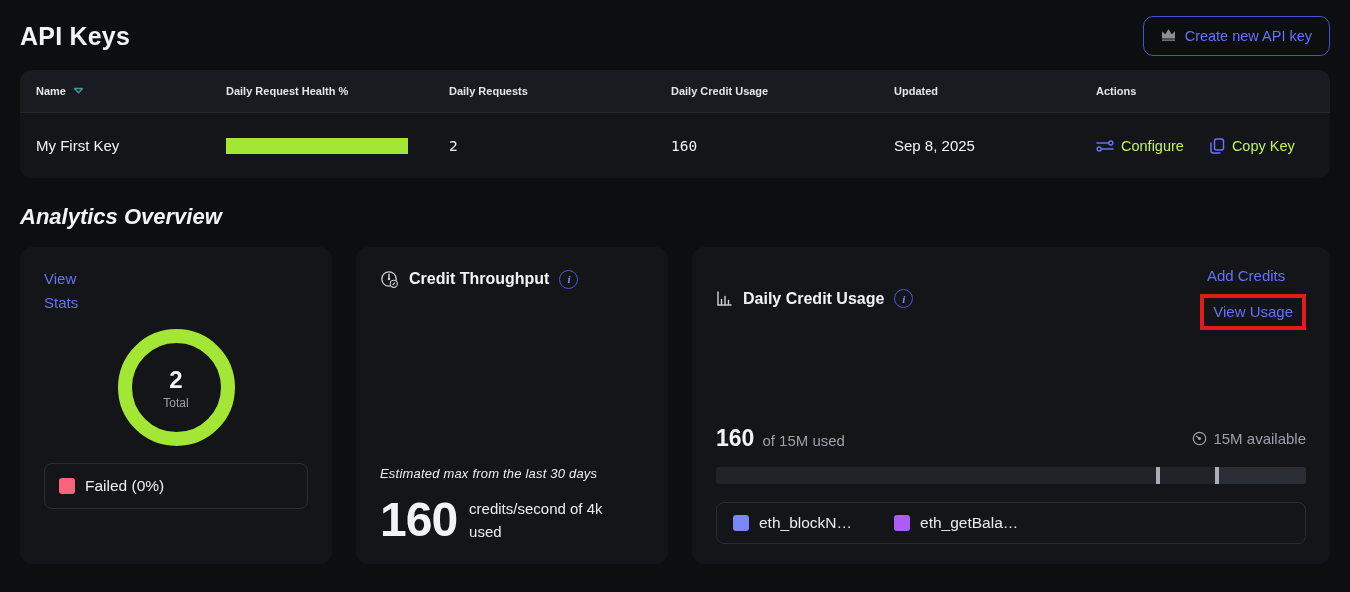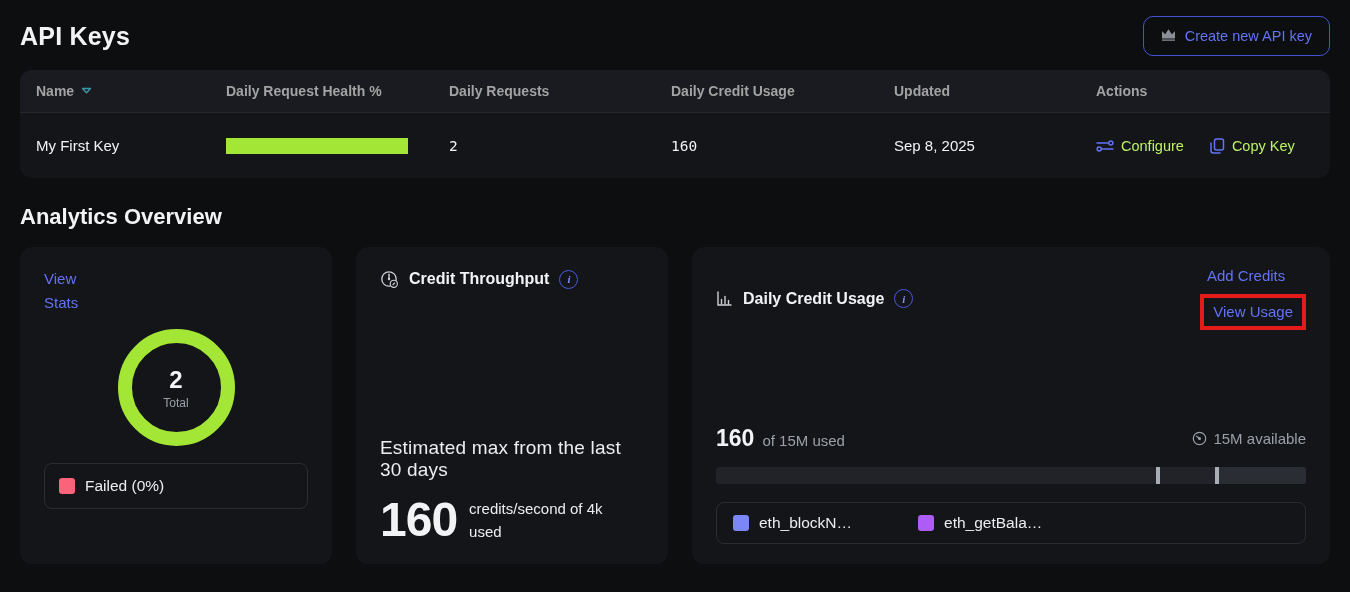--- a/index.html
+++ b/index.html
@@ -6,30 +6,30 @@
   html,body { width:1350px; height:592px; background:#0d0e10; font-family:"Liberation Sans", sans-serif; color:#f2f3f5; overflow:hidden; }
 
   
   .topbar { display:flex; justify-content:space-between; align-items:center; padding:16px 20px 14px 20px; }
   .page-title { font-size:25px; font-weight:700; letter-spacing:.2px; }
   .create-btn { display:flex; gap:9px; background:transparent; border:1px solid #4453cf; border-radius:10px; padding:11px 17px; color:#6373f5; font-size:14.5px; font-weight:500; cursor:pointer; font-family:inherit; }
 
   
   .table-wrap { margin:0 20px; border-radius:12px; overflow:hidden; background:#141519; }
   .t-row { display:grid; grid-template-columns:190px 223px 222px 223px 202px 1fr; padding:0 16px; align-items:center; }
-  .t-head { height:42px; background:#1a1b20; font-size:14px; font-weight:600; color:#a3a3a3; }
+  .t-head { height:42px; background:#1a1b20; font-size:11px; font-weight:600; color:#e5e5e5; }
   .t-body { height:66px; border-top:1px solid #26272c; font-size:15px; }
   .th-cell { display:flex; align-items:center; gap:7px; }
   .mono { font-family:"DejaVu Sans Mono", monospace; font-size:14.5px; }
   .health-bar { width:182px; height:16px; background:#a3e635; }
   .actions { display:flex; align-items:center; gap:26px; }
   .action-link { display:flex; align-items:center; gap:7px; color:#bef264; font-size:14.5px; font-weight:500; cursor:pointer; text-decoration:none; }
 
   
-  .section-title { margin:26px 20px 17px 20px; font-size:22px; font-weight:700; }
+  .section-title { margin:26px 20px 17px 20px; font-size:22px; font-weight:700;font-style:italic; }
   .cards { display:flex; gap:24px; margin:0 20px; }
   .card { background:#141519; border-radius:12px; padding:20px 24px; height:317px; display:flex; flex-direction:column; }
   .card-1 { width:312px; flex:none; }
   .card-2 { width:312px; flex:none; }
   .card-3 { flex:1; }
   .card-head { display:flex; align-items:center; gap:10px; }
   .card-title { font-size:16px; font-weight:700; line-height:1.5; }
   .blue-link { color:#6373f5; font-size:15px; font-weight:500; cursor:pointer; text-decoration:none; }
   .info-badge { width:19px; height:19px; border:1.5px solid #4a59d8; border-radius:50%; color:#7e8cf7; font-size:11px; font-weight:700; display:flex; align-items:center; justify-content:center; flex:none; font-family:"Liberation Serif", serif; font-style:italic; }
 
@@ -44,39 +44,39 @@
   .legend-box { border:1px solid #2b2c32; border-radius:8px; padding:13px 14px; display:flex; flex-direction:column; gap:13px; margin-top:17px; }
   .legend-item { display:flex; align-items:center; gap:10px; font-size:15.5px; color:#ecedef; }
   .swatch { width:16px; height:16px; border-radius:3px; flex:none; }
   .sw-green { background:#a3e635; }
   .sw-red { background:#fa637a; }
   .sw-blue { background:#7b87f7; }
   .sw-purple { background:#ad5cf5; }
 
   
   .c2-bottom { margin-top:auto; }
-  .c2-sub { font-size:19px; color:#ecedef; margin-bottom:15px; letter-spacing:.2px; }
+  .c2-sub { font-size:13px; color:#ecedef; margin-bottom:15px; letter-spacing:.2px;font-style:italic; }
   .c2-value-row { display:flex; align-items:center; gap:12px; }
   .big-num { font-size:48px; font-weight:700; letter-spacing:-1px; line-height:1; }
   .c2-unit { font-size:15px; color:#ecedef; width:165px; line-height:1.55; }
 
   
   .c3-head { display:flex; align-items:center; justify-content:space-between; }
   .c3-links { display:flex; align-items:center; gap:10px;flex-direction:column; }
   .annotation-box { border:4px solid #e31b1b; padding:5px 9px; }
   .c3-usage-row { margin-top:auto; display:flex; justify-content:space-between; align-items:baseline; }
   .c3-used { display:flex; align-items:baseline; gap:8px; }
   .c3-used-num { font-size:23px; font-weight:700; }
   .gray-text { color:#9ba0a8; font-size:15px; }
   .c3-avail { display:flex; align-items:center; gap:6px; color:#9ba0a8; font-size:15px; }
   .progress { position:relative; height:17px; background:#222329; border-radius:3px; margin-top:15px; overflow:hidden; }
   .progress .seg-light { position:absolute; top:0; bottom:0; left:84.5%; right:0; background:#2b2d35; }
   .progress .tick { position:absolute; top:0; bottom:0; width:4px; background:#a9adb6; }
   .tick-1 { left:74.5%; } .tick-2 { left:84.5%; }
-  .c3-legend { border:1px solid #2b2c32; border-radius:8px; padding:11px 16px; display:flex; align-items:center; gap:66px; margin-top:18px; }
+  .c3-legend { border:1px solid #2b2c32; border-radius:8px; padding:11px 16px; display:flex; align-items:center; gap:42px; margin-top:18px; }
 
   .icon { flex:none; display:inline-flex; }
 </style>
 </head>
 <body>
 
 <div class="topbar">
   <div class="page-title">API Keys</div>
   <button class="create-btn">
     <span class="icon">

